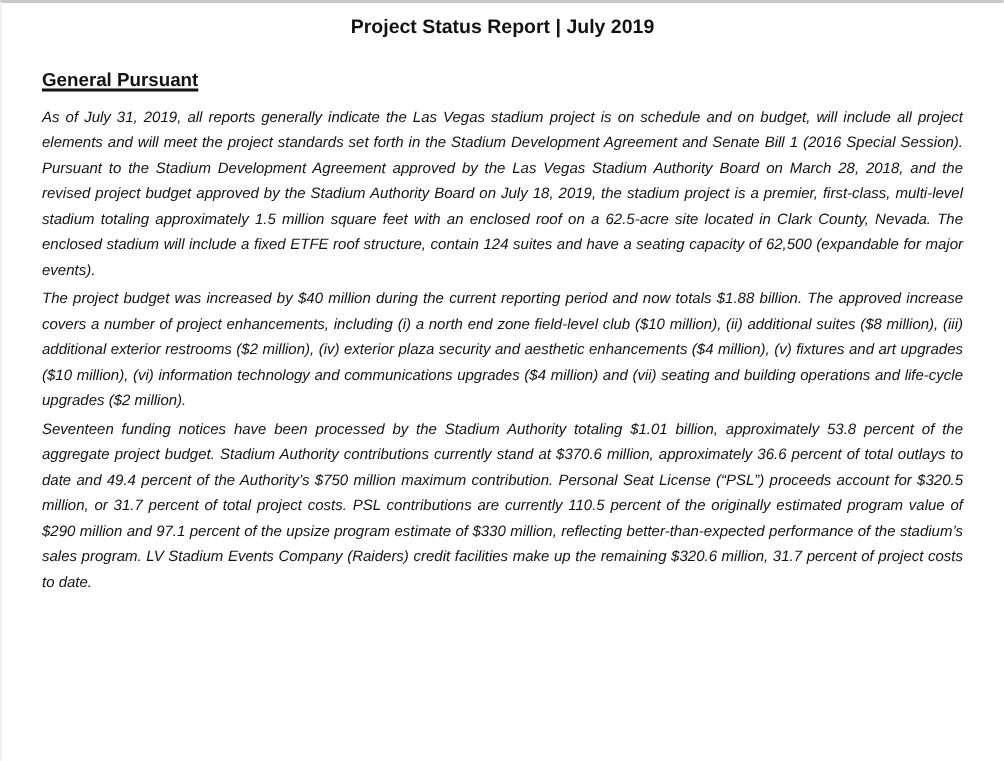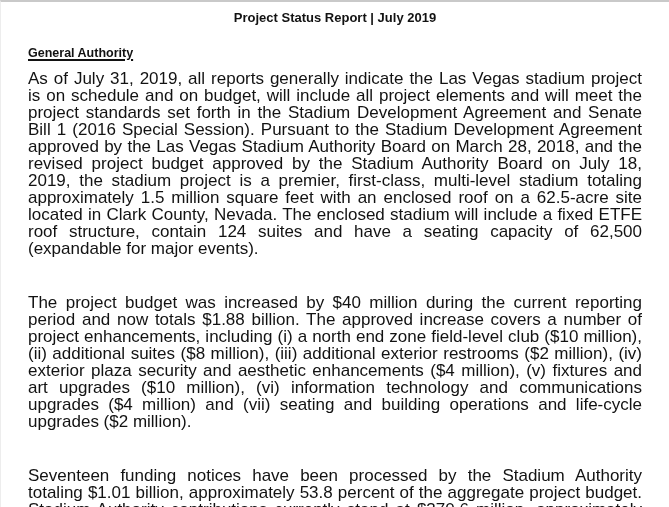--- a/index.html
+++ b/index.html
@@ -33,36 +33,37 @@
   .section-heading {
     font-size: 12.5px;
     font-weight: bold;
     line-height: 17px;
     margin: 19px 0 0 0;
     text-decoration: underline;
     text-decoration-thickness: 1.5px;
     text-underline-offset: 2px;
   }
   .para {
-    font-size: 17px;
+    font-size: 10px;
     line-height: 17px;
     text-align: justify;
     margin: 8px 0 0 0;
+    font-style: italic;
   }
   .para + .para {
-    margin-top: 37px;
+    margin-top: 2px;
   }
 </style>
 </head>
 <body>
 
 <div class="page">
   <h1 class="doc-title">Project Status Report | July 2019</h1>
 
-  <h2 class="section-heading">General Authority</h2>
+  <h2 class="section-heading">General Pursuant</h2>
 
   <p class="para">As of July 31, 2019, all reports generally indicate the Las Vegas stadium project is on schedule and on budget, will include all project elements and will meet the project standards set forth in the Stadium Development Agreement and Senate Bill 1 (2016 Special Session). Pursuant to the Stadium Development Agreement approved by the Las Vegas Stadium Authority Board on March 28, 2018, and the revised project budget approved by the Stadium Authority Board on July 18, 2019, the stadium project is a premier, first-class, multi-level stadium totaling approximately 1.5 million square feet with an enclosed roof on a 62.5-acre site located in Clark County, Nevada. The enclosed stadium will include a fixed ETFE roof structure, contain 124 suites and have a seating capacity of 62,500 (expandable for major events).</p>
 
 
   <p class="para">The project budget was increased by $40 million during the current reporting period and now totals $1.88 billion. The approved increase covers a number of project enhancements, including (i) a north end zone field-level club ($10 million), (ii) additional suites ($8 million), (iii) additional exterior restrooms ($2 million), (iv) exterior plaza security and aesthetic enhancements ($4 million), (v) fixtures and art upgrades ($10 million), (vi) information technology and communications upgrades ($4 million) and (vii) seating and building operations and life-cycle upgrades ($2 million).</p>
 
   <p class="para">Seventeen funding notices have been processed by the Stadium Authority totaling $1.01 billion, approximately 53.8 percent of the aggregate project budget. Stadium Authority contributions currently stand at $370.6 million, approximately 36.6 percent of total outlays to date and 49.4 percent of the Authority’s $750 million maximum contribution. Personal Seat License (“PSL”) proceeds account for $320.5 million, or 31.7 percent of total project costs. PSL contributions are currently 110.5 percent of the originally estimated program value of $290 million and 97.1 percent of the upsize program estimate of $330 million, reflecting better-than-expected performance of the stadium’s sales program. LV Stadium Events Company (Raiders) credit facilities make up the remaining $320.6 million, 31.7 percent of project costs to date.</p>
 </div>
 
 </body></html>

